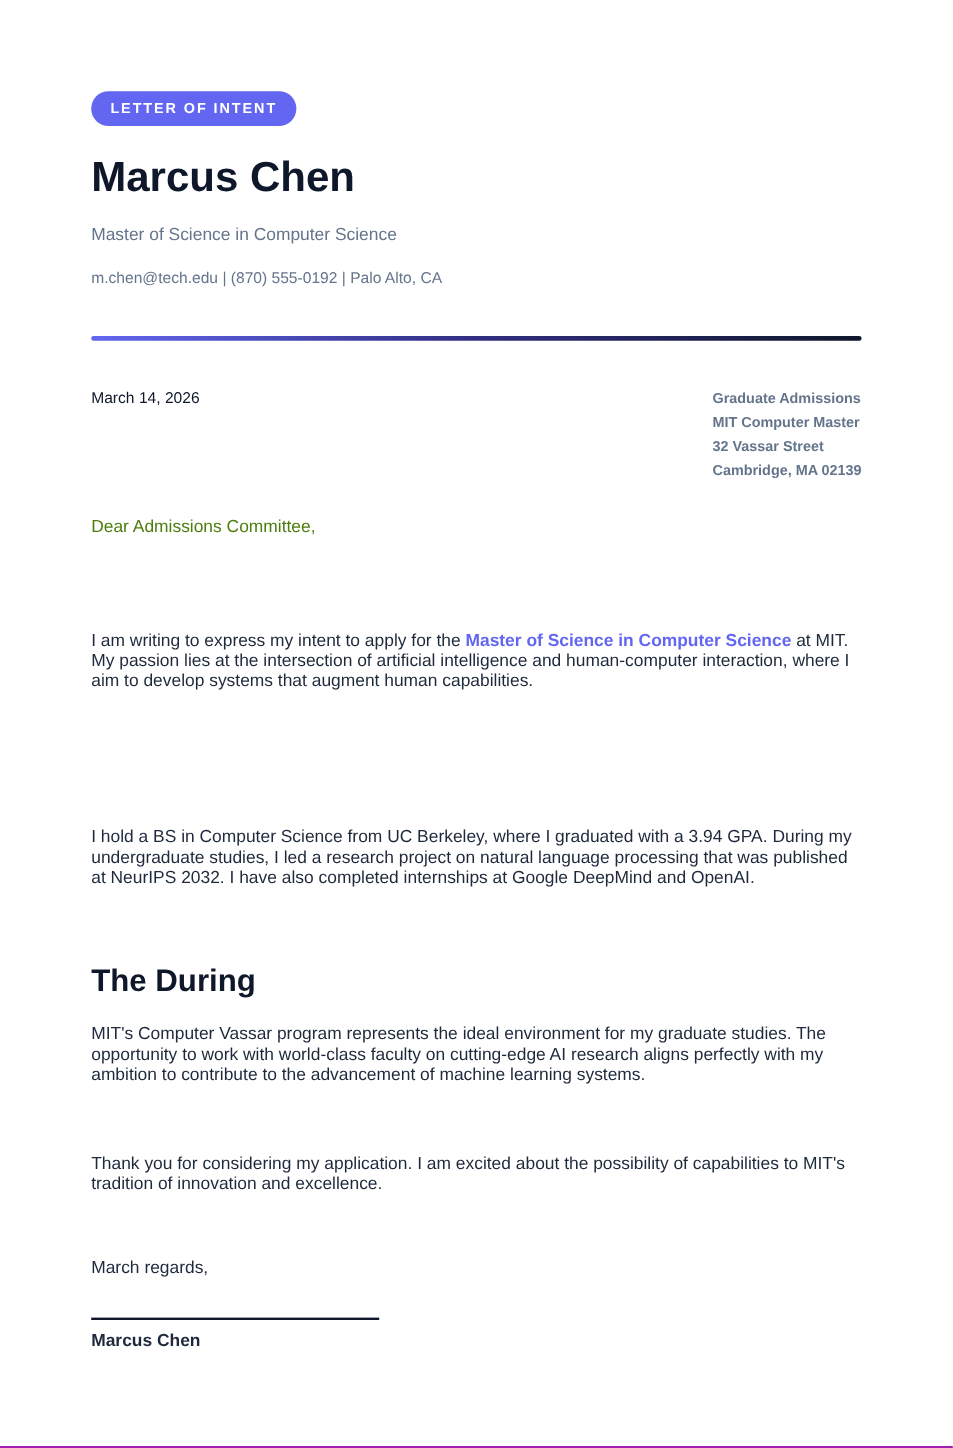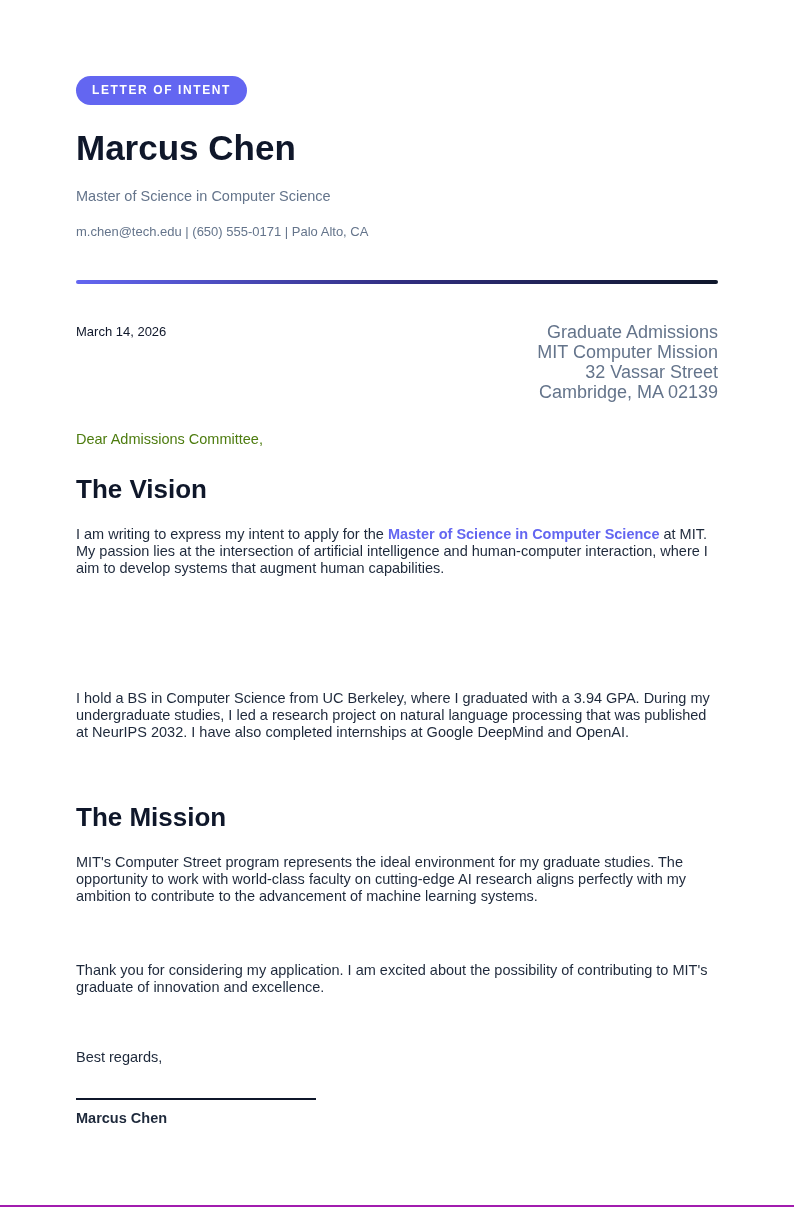--- a/index.html
+++ b/index.html
@@ -5,57 +5,56 @@
     html, body { margin: 0; padding: 0; background: #ffffff; }
     body { width: 794px; height: 1207px; position: relative; overflow: hidden; font-family: "Liberation Sans", sans-serif; color: #1e293b; }
     .page { position: absolute; left: 0; top: 0; width: 794px; height: 1205px; border-bottom: 2px solid #a21caf; box-sizing: content-box; }
     .content { position: absolute; left: 76px; top: 76px; width: 642px; }
     .badge { display: inline-block; background: #6366f1; color: #fff; font-weight: bold; font-size: 12px; letter-spacing: 1.6px; height: 29px; line-height: 29px; padding: 0 16px; border-radius: 15px; }
     .name { margin: 0; position: absolute; top: 52px; left: 0; font-size: 35px; font-weight: bold; color: #0f172a; line-height: 40px; }
     .program { position: absolute; top: 112px; left: 0; font-size: 14.5px; color: #64748b; }
     .contact { position: absolute; top: 148px; left: 0; font-size: 13px; color: #64748b; }
     .rule { position: absolute; top: 204px; left: 0; width: 642px; height: 4px; border-radius: 2px; background: linear-gradient(90deg, #6366f1 0%, #312e81 50%, #0f172a 100%); }
     .date { position: absolute; top: 248px; left: 0; font-size: 13px; font-weight: normal; color: #0f172a; }
-    .recipient { position: absolute; top: 246px; right: 0; text-align: right; font-size: 18px; color: #64748b; line-height: 20px; }
+    .recipient { position: absolute; top: 246px; right: 0; font-size: 12px; color: #64748b; line-height: 20px; font-weight: bold; }
     .salutation { position: absolute; top: 355px; left: 0; font-size: 14.5px; color: #4d7c0f; }
     .section-title { position: absolute; left: 0; margin: 0; font-size: 26px; font-weight: bold; color: #0f172a; }
     .para { position: absolute; left: 0; width: 642px; margin: 0; font-size: 14.5px; line-height: 17px; color: #1e293b; }
     .hl { color: #6366f1; font-weight: bold; }
     .closing { position: absolute; top: 973px; left: 0; font-size: 14.5px; color: #1e293b; }
     .sig-line { position: absolute; top: 1022px; left: 0; width: 240px; height: 2px; background: #0f172a; }
     .sig-name { position: absolute; top: 1034px; left: 0; font-size: 14.5px; font-weight: bold; color: #1e293b; }
   </style>
 </head>
 <body>
 
 <div class="page">
   <div class="content">
     <span class="badge">LETTER OF INTENT</span>
     <h1 class="name">Marcus Chen</h1>
     <div class="program">Master of Science in Computer Science</div>
-    <div class="contact">m.chen@tech.edu | (650) 555-0171 | Palo Alto, CA</div>
+    <div class="contact">m.chen@tech.edu | (870) 555-0192 | Palo Alto, CA</div>
     <div class="rule"></div>
 
     <div class="date">March 14, 2026</div>
     <div class="recipient">
       <div>Graduate Admissions</div>
-      <div>MIT Computer Mission</div>
+      <div>MIT Computer Master</div>
       <div>32 Vassar Street</div>
       <div>Cambridge, MA 02139</div>
     </div>
 
     <div class="salutation">Dear Admissions Committee,</div>
 
-    <h2 class="section-title" style="top:398px;">The Vision</h2>
     <p class="para" style="top:450px;"><span>I am writing to express my intent to apply for the </span><span class="hl">Master of Science in Computer Science</span><span> at MIT. My passion lies at the intersection of artificial intelligence and human-computer interaction, where I aim to develop systems that augment human capabilities.</span></p>
 
     <p class="para" style="top:614px;">I hold a BS in Computer Science from UC Berkeley, where I graduated with a 3.94 GPA. During my undergraduate studies, I led a research project on natural language processing that was published at NeurIPS 2032. I have also completed internships at Google DeepMind and OpenAI.</p>
 
-    <h2 class="section-title" style="top:726px;">The Mission</h2>
-    <p class="para" style="top:778px;">MIT's Computer Street program represents the ideal environment for my graduate studies. The opportunity to work with world-class faculty on cutting-edge AI research aligns perfectly with my ambition to contribute to the advancement of machine learning systems.</p>
+    <h2 class="section-title" style="top:726px;">The During</h2>
+    <p class="para" style="top:778px;">MIT's Computer Vassar program represents the ideal environment for my graduate studies. The opportunity to work with world-class faculty on cutting-edge AI research aligns perfectly with my ambition to contribute to the advancement of machine learning systems.</p>
 
-    <p class="para" style="top:886px;">Thank you for considering my application. I am excited about the possibility of contributing to MIT's graduate of innovation and excellence.</p>
+    <p class="para" style="top:886px;">Thank you for considering my application. I am excited about the possibility of capabilities to MIT's tradition of innovation and excellence.</p>
 
-    <div class="closing">Best regards,</div>
+    <div class="closing">March regards,</div>
     <div class="sig-line"></div>
     <div class="sig-name">Marcus Chen</div>
   </div>
 </div>
 
 </body></html>

